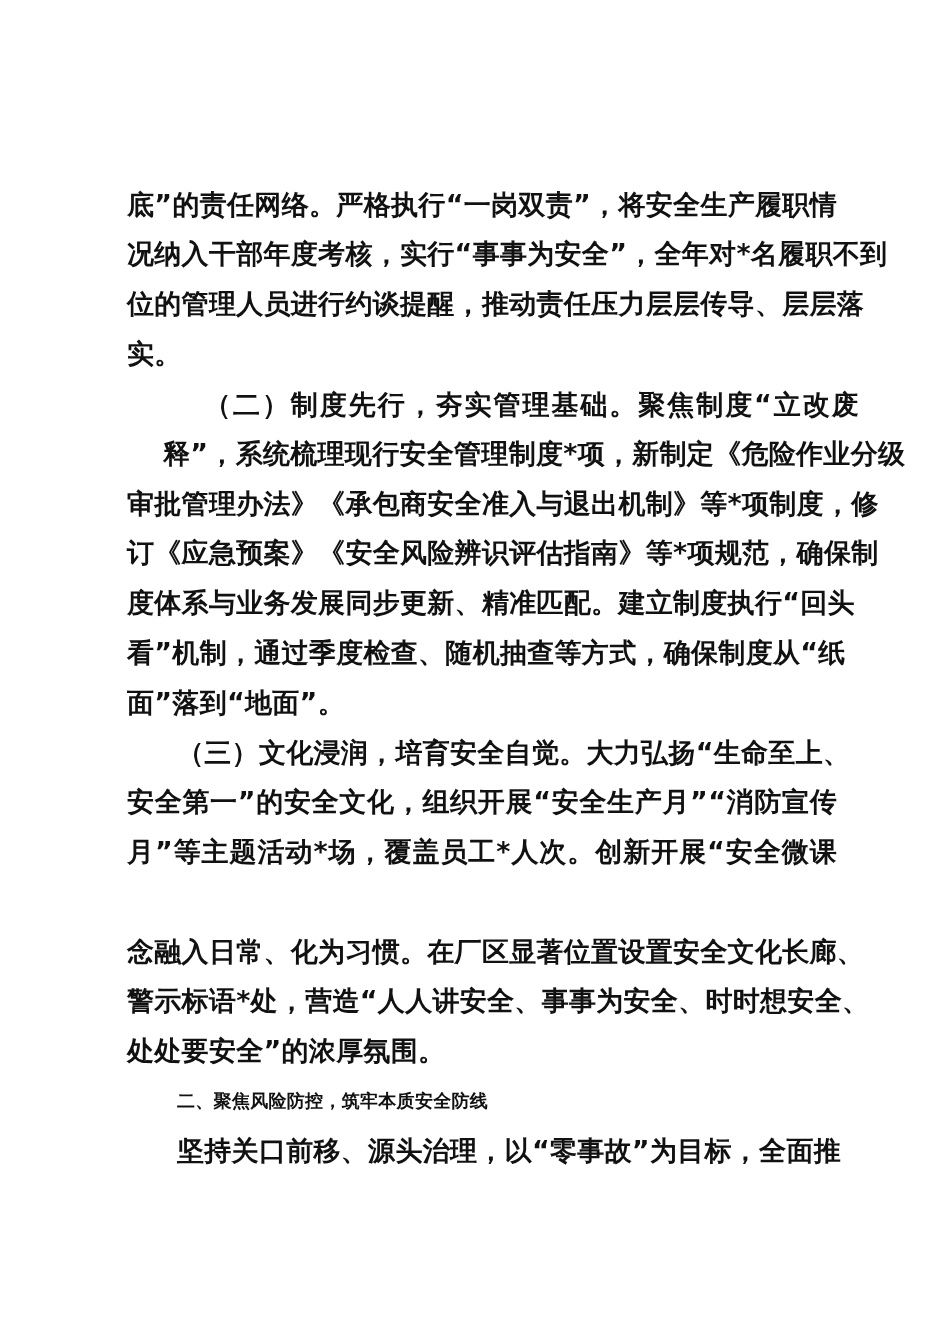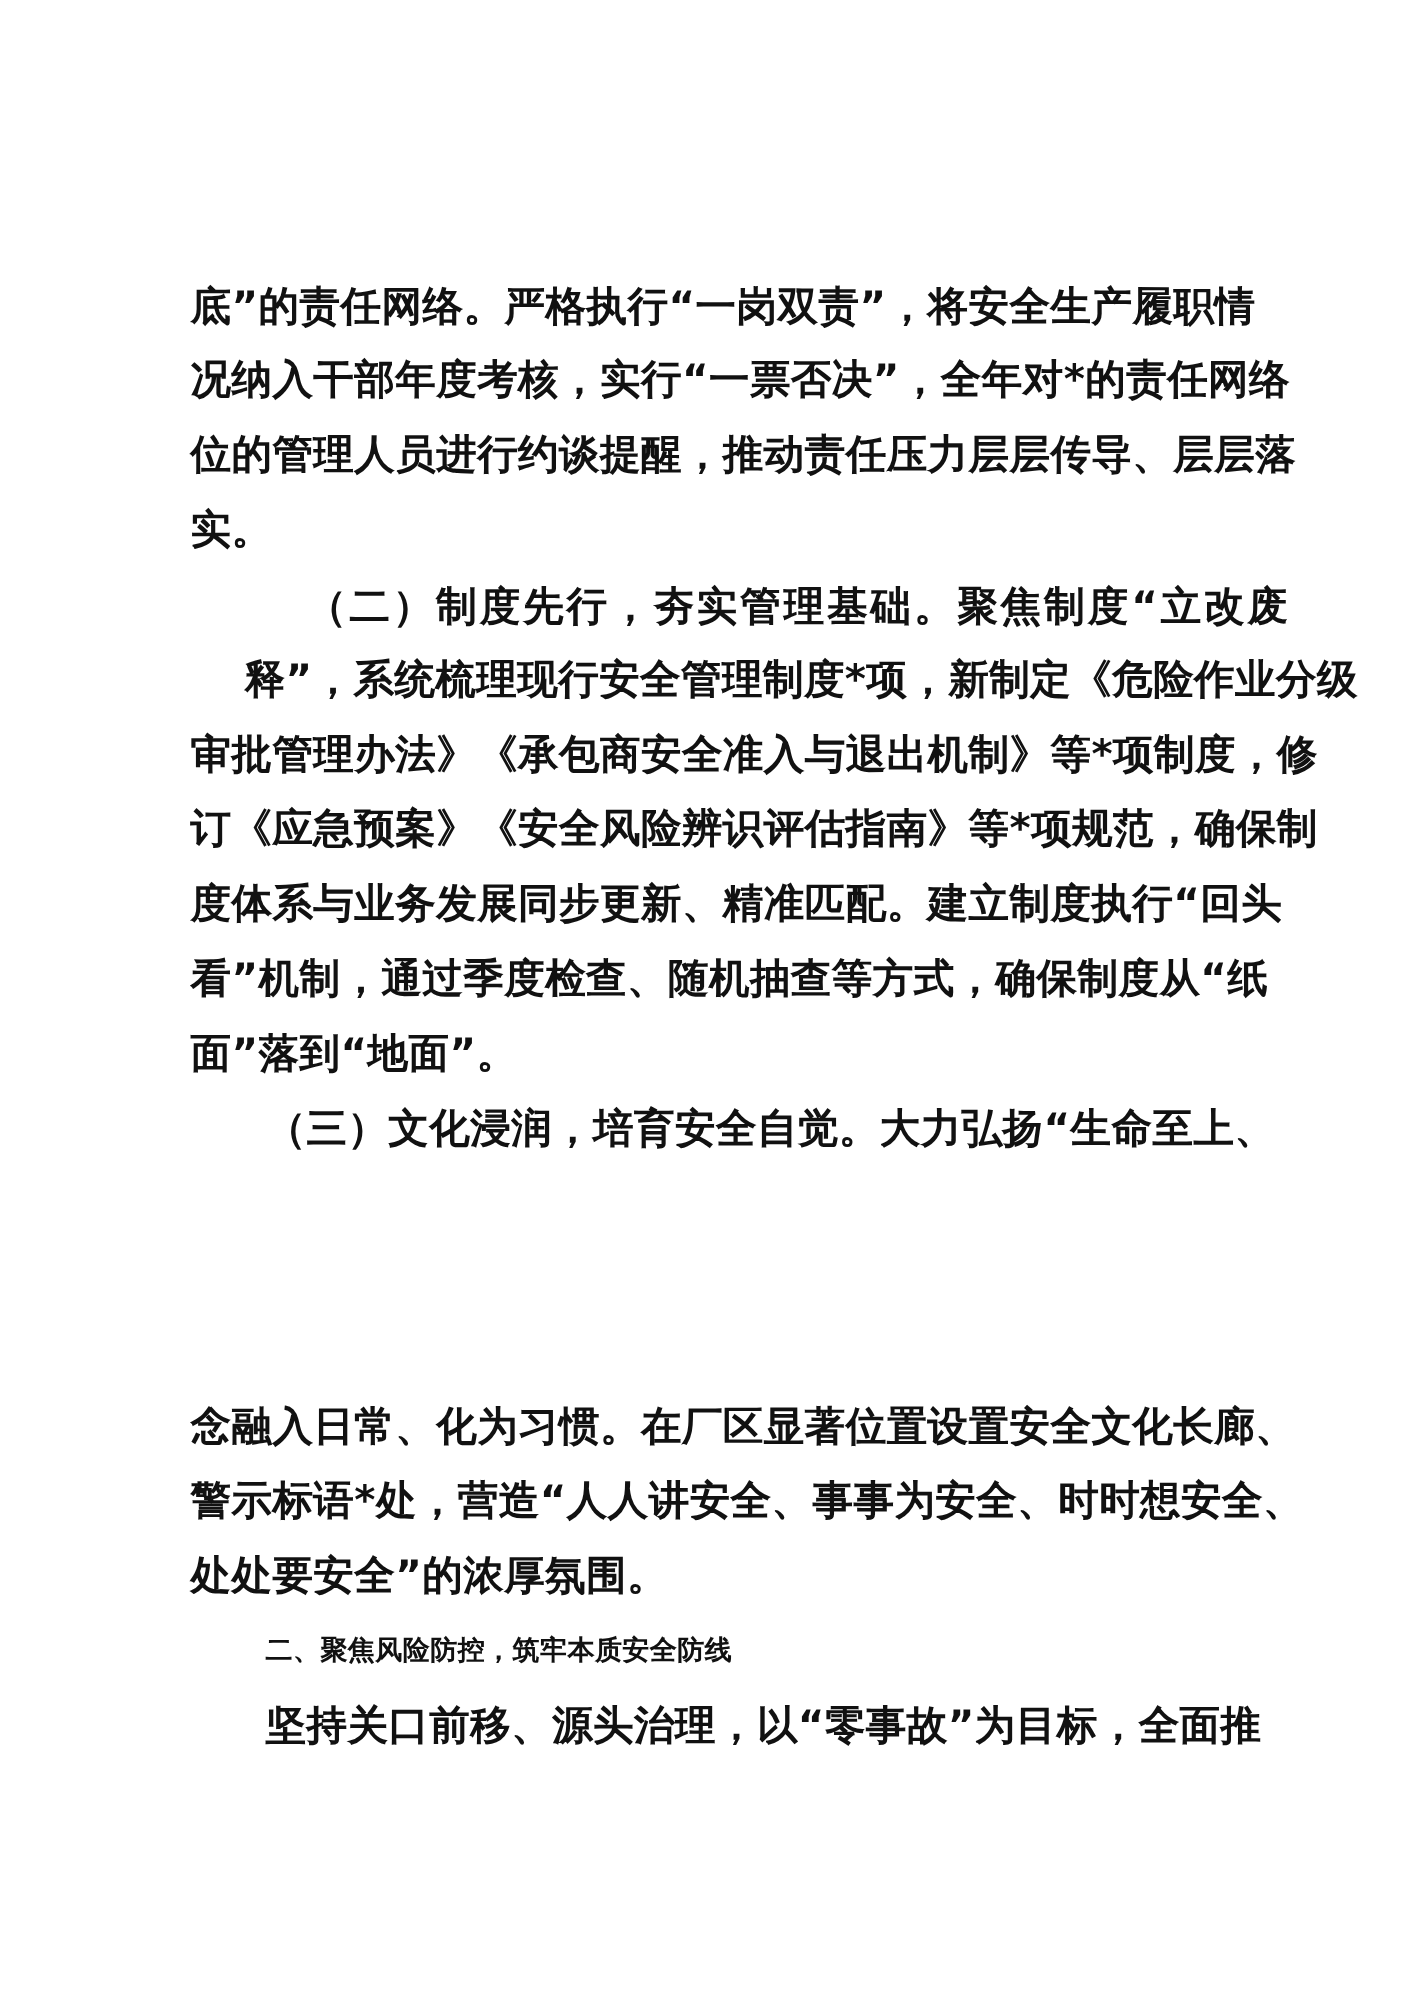--- a/index.html
+++ b/index.html
@@ -48,32 +48,34 @@
   .line.indent {
     left: 177px;
     width: 655px;
   }
 </style>
 </head>
 <body>
 
 <div class="page">
   <div class="line" style="top: 185px;">底”的责任网络。严格执行“一岗双责”，将安全生产履职情</div>
-  <div class="line" style="top: 234px;">况纳入干部年度考核，实行“一票否决”，全年对*的责任网络</div>
+  <div class="line" style="top: 234px;">况纳入干部年度考核，实行“事事为安全”，全年对*名履职不到</div>
   <div class="line" style="top: 284px;">位的管理人员进行约谈提醒，推动责任压力层层传导、层层落</div>
   <div class="line last" style="top: 334px;">实。</div>
 
   <div class="line indent" style="top: 385px; margin-left: 27px;">（二）制度先行，夯实管理基础。聚焦制度“立改废</div>
   <div class="line" style="top: 434px; margin-left: 36px;">释”，系统梳理现行安全管理制度*项，新制定《危险作业分级</div>
   <div class="line" style="top: 484px;">审批管理办法》《承包商安全准入与退出机制》等*项制度，修</div>
   <div class="line" style="top: 533px;">订《应急预案》《安全风险辨识评估指南》等*项规范，确保制</div>
   <div class="line" style="top: 583px;">度体系与业务发展同步更新、精准匹配。建立制度执行“回头</div>
   <div class="line" style="top: 633px;">看”机制，通过季度检查、随机抽查等方式，确保制度从“纸</div>
   <div class="line last" style="top: 683px;">面”落到“地面”。</div>
 
   <div class="line indent" style="top: 733px;">（三）文化浸润，培育安全自觉。大力弘扬“生命至上、</div>
+  <div class="line" style="top: 782px;">安全第一”的安全文化，组织开展“安全生产月”“消防宣传</div>
+  <div class="line" style="top: 832px;">月”等主题活动*场，覆盖员工*人次。创新开展“安全微课</div>
   <div class="line" style="top: 932px;">念融入日常、化为习惯。在厂区显著位置设置安全文化长廊、</div>
   <div class="line" style="top: 981px;">警示标语*处，营造“人人讲安全、事事为安全、时时想安全、</div>
   <div class="line last" style="top: 1031px;">处处要安全”的浓厚氛围。</div>
 
   <div class="line heading" style="top: 1081px;">二、聚焦风险防控，筑牢本质安全防线</div>
   <div class="line indent" style="top: 1131px;">坚持关口前移、源头治理，以“零事故”为目标，全面推</div>
 </div>
 
 </body></html>

